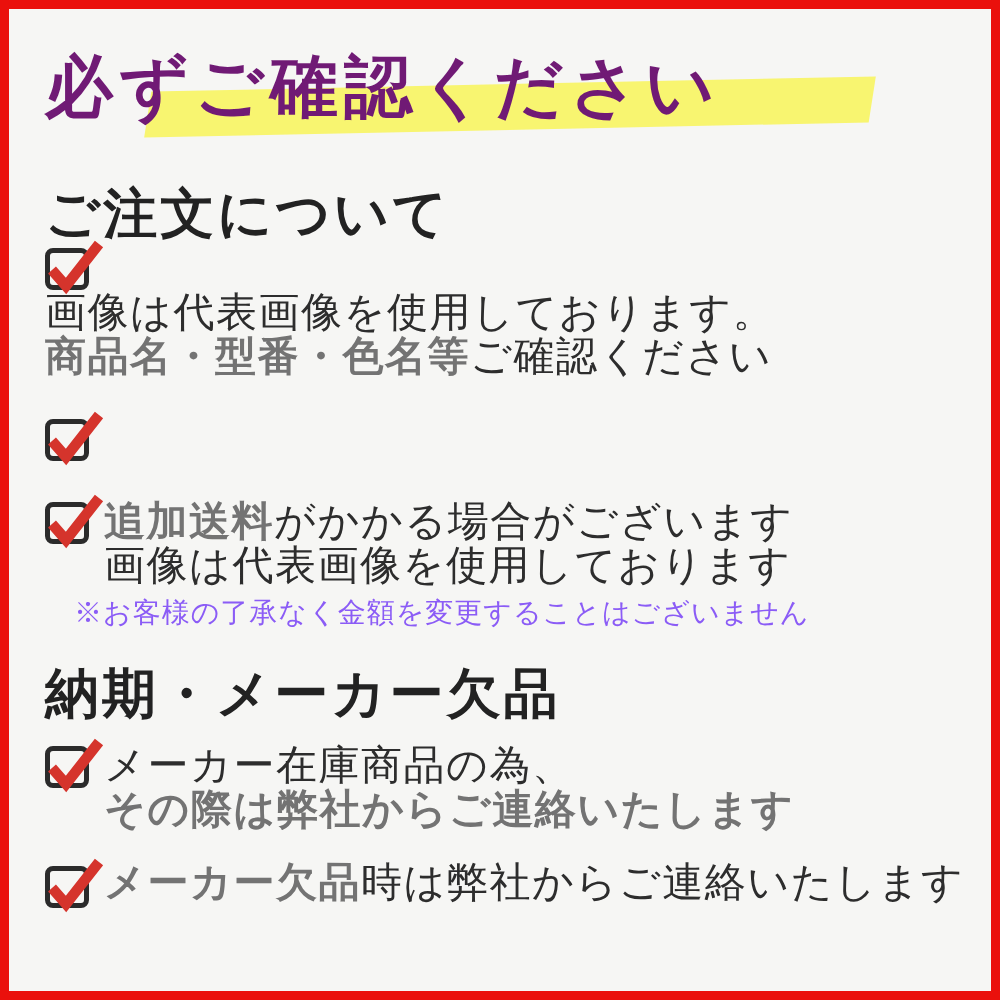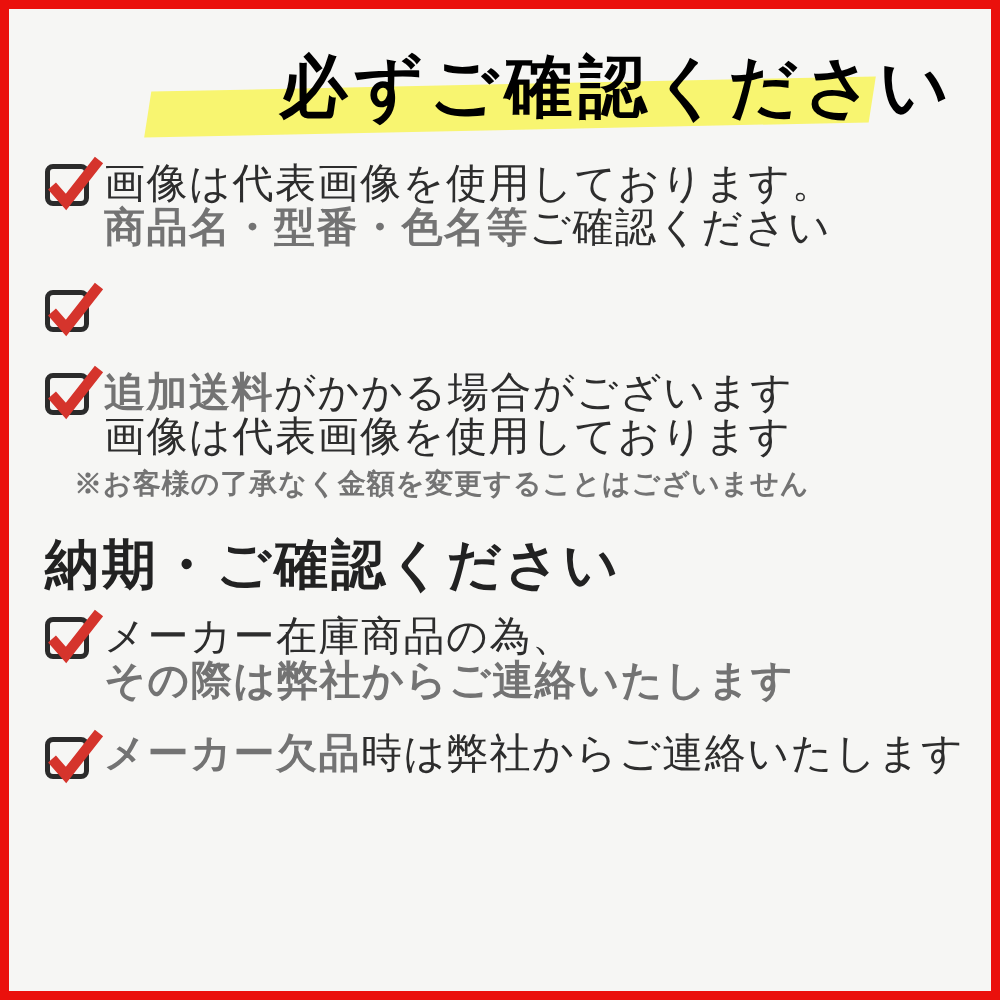--- a/index.html
+++ b/index.html
@@ -30,41 +30,41 @@
     transform:skewX(-10deg) rotate(-1.2deg);
     z-index:0;
   }
   .page-title{
     position:relative;z-index:1;
     margin:0;
     font-size:68px;
     line-height:100px;
     font-weight:700;
     letter-spacing:6px;
-    text-align:right;
-    color:#000000;
+    text-align:left;
+    color:#701a75;
     white-space:nowrap;
   }
   
   .section-heading{
     margin:46px 0 0;
     font-size:54px;
     line-height:1.15;
     font-weight:700;
     letter-spacing:3px;
     color:#222222;
     white-space:nowrap;
   }
   .section-heading.second{margin-top:30px;}
   
   .item{
     display:flex;
     align-items:flex-start;
   }
-  .mt24{margin-top:24px;}
+  .mt24{flex-direction:column;}
   .mt26{margin-top:18px;}
   .mt32{margin-top:32px;font-family:Liberation Mono, monospace;}
   .mt38{margin-top:38px;}
   .checkbox{
     position:relative;
     flex:0 0 auto;
     width:34px;height:32px;
     border:5px solid #2b2b2b;
     border-radius:8px;
     margin:3px 15px 0 0;
@@ -86,32 +86,33 @@
   }
   .seg{font-weight:400;}
   .seg.red{color:#737373;font-weight:700;}
   .line.note{
     font-size:28px;
     line-height:40px;
     margin-top:6px;
     margin-left:-30px;
     letter-spacing:1px;
   }
-  .line.note .seg{color:#737373;font-weight:700;text-align:center;}
+  .line.note .seg{color:#8b5cf6;font-weight:400;text-align:center;}
 </style>
 </head>
 <body>
 
 <div class="frame">
 
   <div class="title-wrap">
     <div class="title-highlight"></div>
     <h1 class="page-title">必ずご確認ください</h1>
   </div>
 
+  <h2 class="section-heading">ご注文について</h2>
 
   <div class="item mt24">
     <span class="checkbox">
       <svg viewBox="0 0 56 56" aria-hidden="true">
           <path d="M5 31 L19 47 L52 5" fill="none" stroke="#d5342c" stroke-width="10.5"></path>
         </svg>
     </span>
     <div class="lines">
       <p class="line"><span class="seg">画像は代表画像を使用しております。</span></p>
       <p class="line"><span class="seg red">商品名・型番・色名等</span><span class="seg">ご確認ください</span></p>
@@ -134,21 +135,21 @@
           <path d="M5 31 L19 47 L52 5" fill="none" stroke="#d5342c" stroke-width="10.5"></path>
         </svg>
     </span>
     <div class="lines">
       <p class="line"><span class="seg red">追加送料</span><span class="seg">がかかる場合がございます</span></p>
       <p class="line"><span class="seg">画像は代表画像を使用しております</span></p>
       <p class="line note"><span class="seg">※お客様の了承なく金額を変更することはございません</span></p>
     </div>
   </div>
 
-  <h2 class="section-heading second">納期・ご確認ください</h2>
+  <h2 class="section-heading second">納期・メーカー欠品</h2>
 
   <div class="item mt26">
     <span class="checkbox">
       <svg viewBox="0 0 56 56" aria-hidden="true">
           <path d="M5 31 L19 47 L52 5" fill="none" stroke="#d5342c" stroke-width="10.5"></path>
         </svg>
     </span>
     <div class="lines">
       <p class="line"><span class="seg">メーカー在庫商品の為、</span></p>
       <p class="line"><span class="seg red">その際は弊社からご連絡いたします</span></p>

